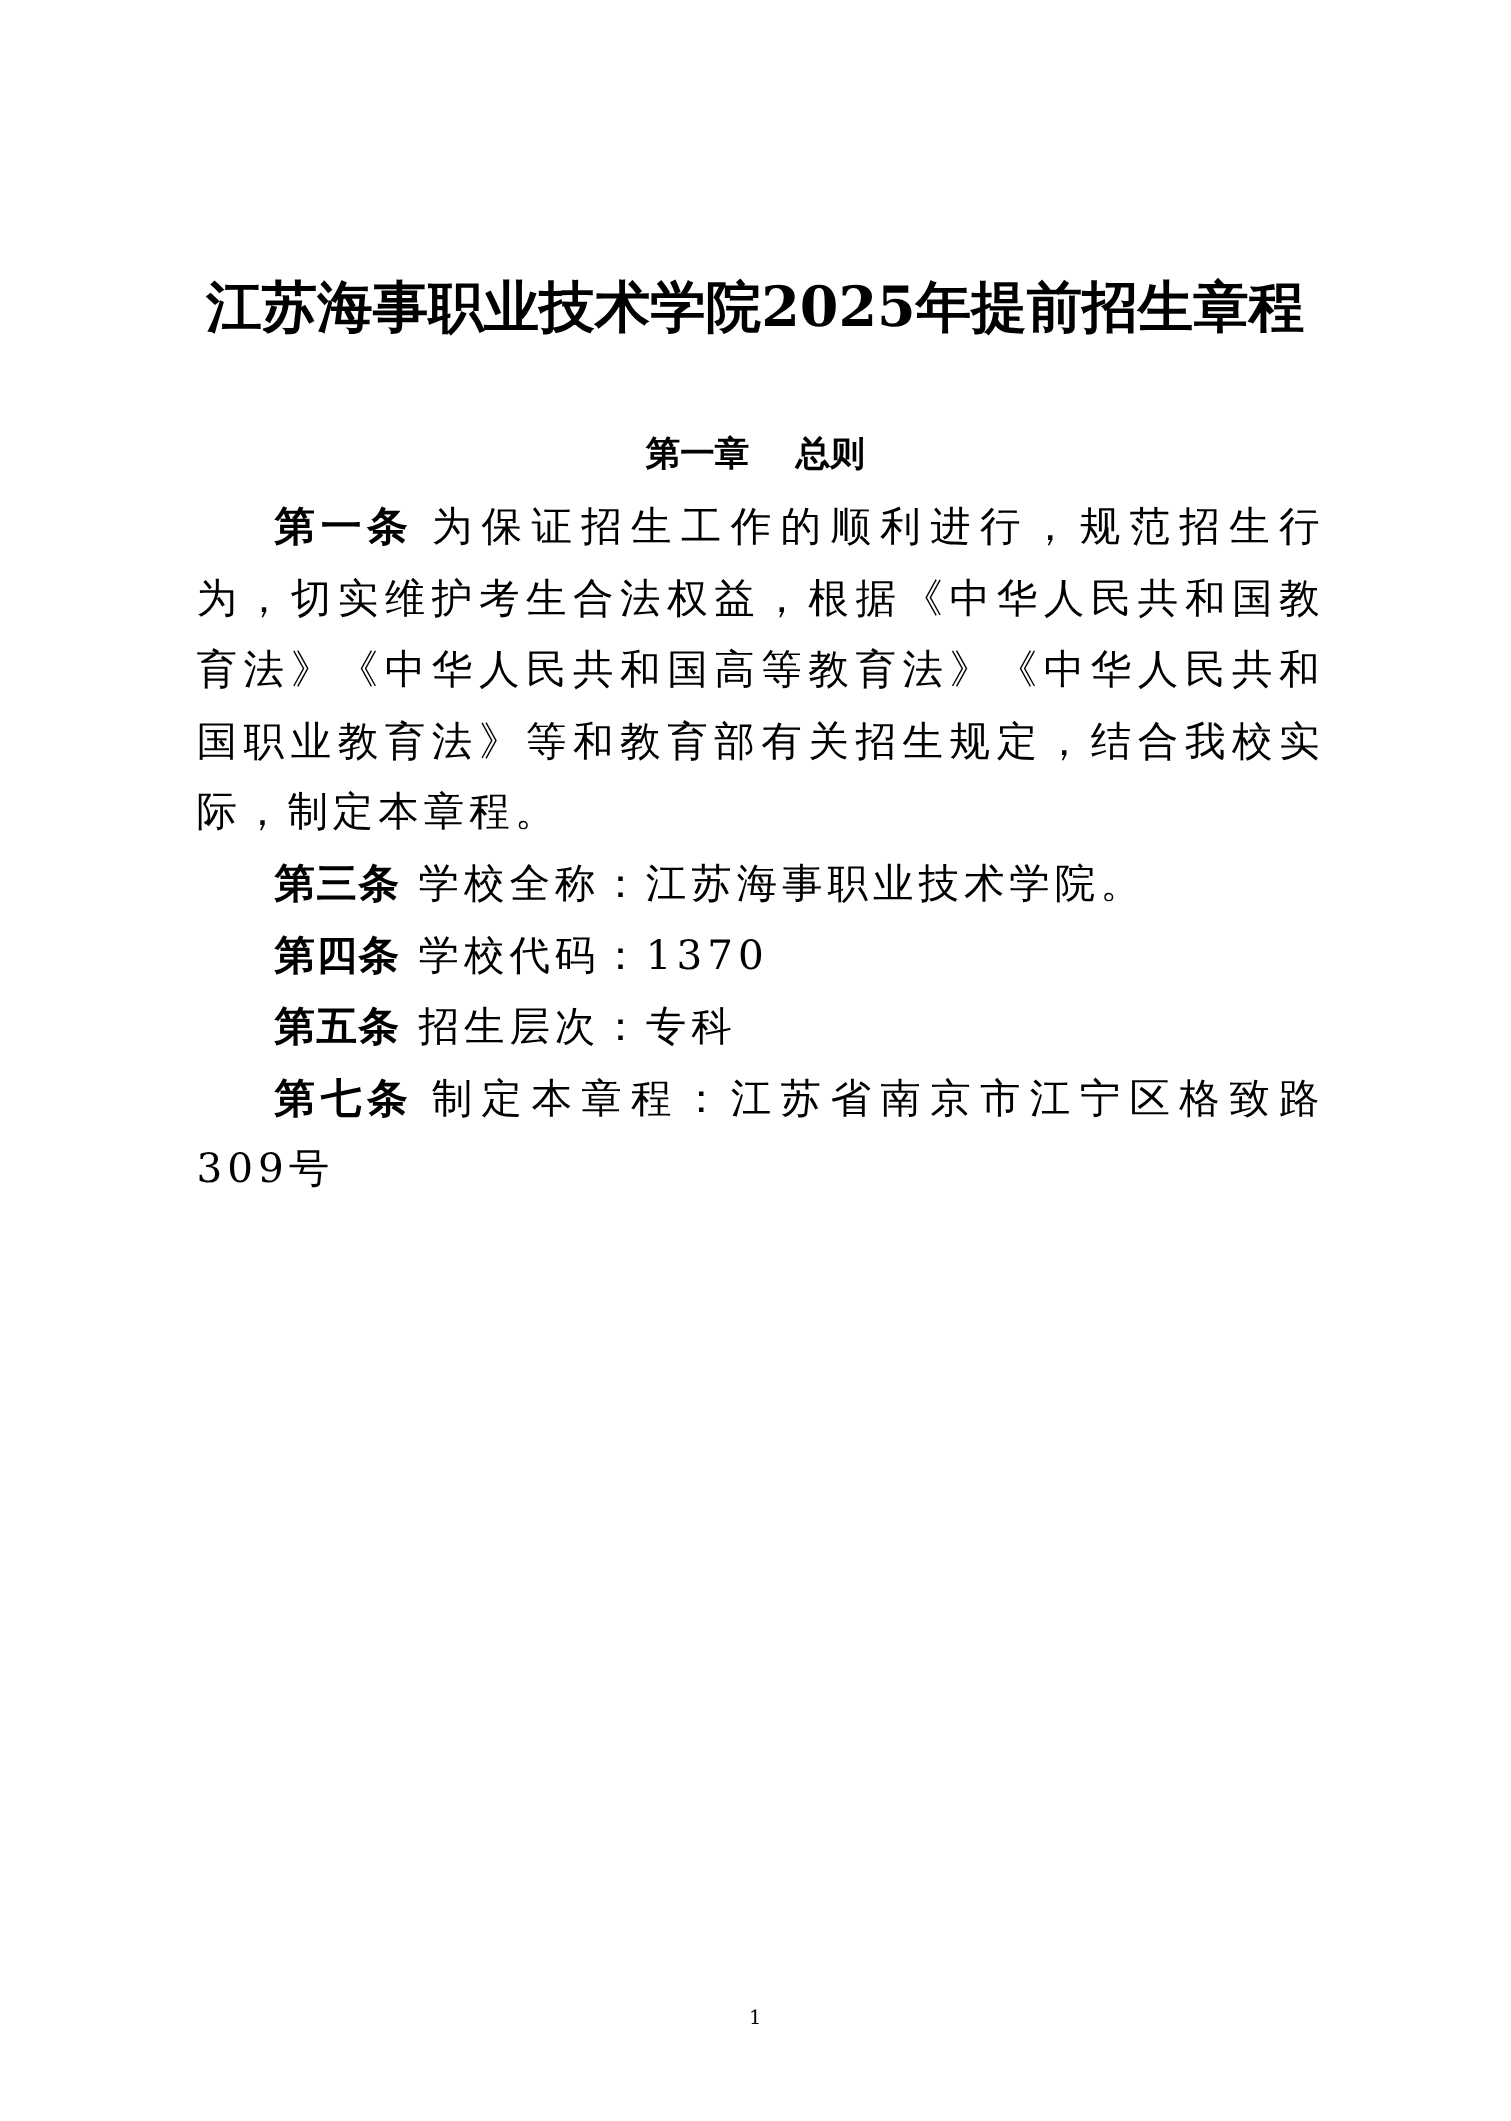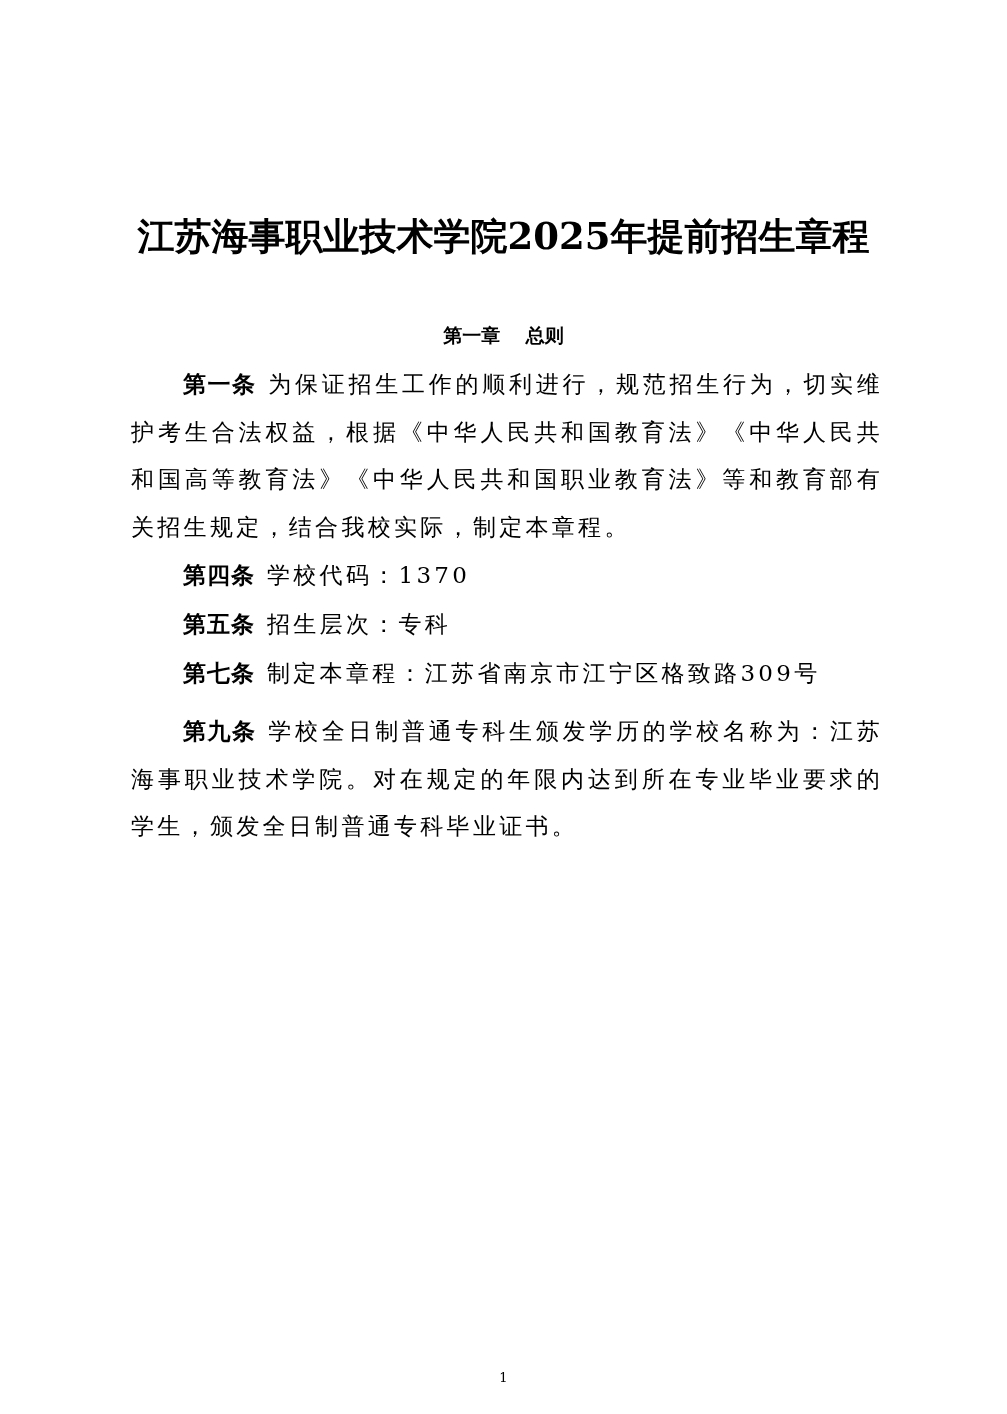--- a/index.html
+++ b/index.html
@@ -1,49 +1,49 @@
 <!DOCTYPE html>
 <html><head>
   <meta charset="utf-8">
   <style>
     html, body { margin: 0; padding: 0; background: #ffffff; }
     body { width: 1007px; height: 1414px; position: relative; overflow: hidden;
       font-family: "DejaVu Serif", "Liberation Serif", serif; color: #000; }
-    .page { position: absolute; left: 0; top: 0; width: 1007px; height: 1098px; margin-top: 32px; }
+    .page { position: absolute; left: 0; top: 0; width: 1007px; height: 1098px; }
     .title { position: absolute; top: 178px; left: 0; width: 1007px; text-align: center;
       font-size: 37px; font-weight: bold; letter-spacing: 0px; line-height: 52px; white-space: nowrap; }
     .chapter { position: absolute; top: 283px; left: 0; width: 1007px; text-align: center;
-      font-size: 19px; font-weight: bold; line-height: 40px; white-space: pre; }
-    .body { position: absolute; left: 131px; top: 328px; width: 752px; font-size: 23px;
+      font-size: 23px; font-weight: bold; line-height: 40px; white-space: pre; }
+    .body { position: absolute; left: 131px; top: 328px; width: 752px; font-size: 27px;
       line-height: 47.6px; letter-spacing: 3.3px; text-align: justify; text-align-last: left; }
     .para { margin: 0; text-indent: 52px; }
     .para.gap { margin-top: 10px; }
     .label { font-weight: bold; letter-spacing: 1px; margin-right: 12px; }
     .page-number { position: absolute; top: 1336px; left: 0; width: 1007px; text-align: center;
       font-size: 13px; line-height: 20px; }
   </style>
 </head>
 <body>
 
 <div class="page">
   <div class="title">江苏海事职业技术学院2025年提前招生章程</div>
   <div class="chapter">第一章　 总则</div>
 
   <div class="body">
     <p class="para">
       <span class="label">第一条</span><span>为保证招生工作的顺利进行，规范招生行为，切实维护考生合法权益，根据《中华人民共和国教育法》《中华人民共和国高等教育法》《中华人民共和国职业教育法》等和教育部有关招生规定，结合我校实际，制定本章程。</span>
     </p>
     <p class="para">
+      <span class="label">第三条</span><span>学校全称：江苏海事职业技术学院。</span>
+    </p>
+    <p class="para">
       <span class="label">第四条</span><span>学校代码：1370</span>
     </p>
     <p class="para">
       <span class="label">第五条</span><span>招生层次：专科</span>
     </p>
     <p class="para">
       <span class="label">第七条</span><span>制定本章程：江苏省南京市江宁区格致路309号</span>
     </p>
-    <p class="para gap">
-      <span class="label">第九条</span><span>学校全日制普通专科生颁发学历的学校名称为：江苏海事职业技术学院。对在规定的年限内达到所在专业毕业要求的学生，颁发全日制普通专科毕业证书。</span>
-    </p>
   </div>
 
   <div class="page-number">1</div>
 </div>
 
 </body></html>

